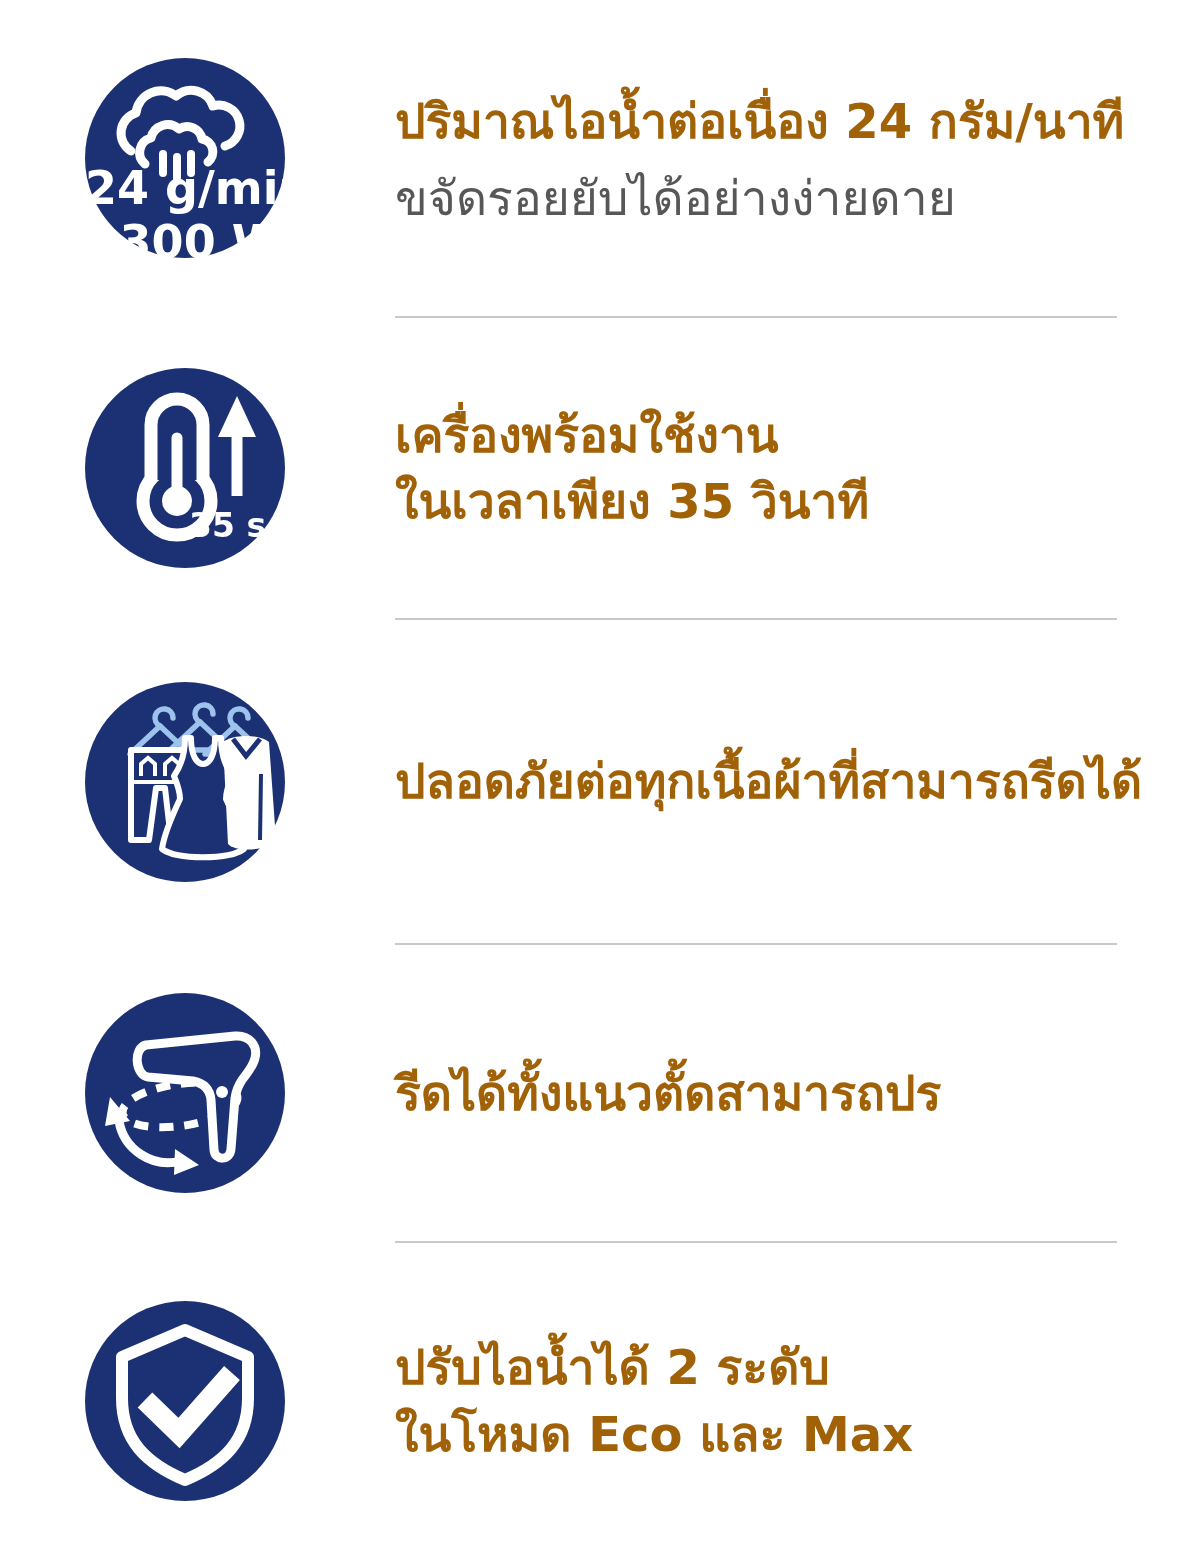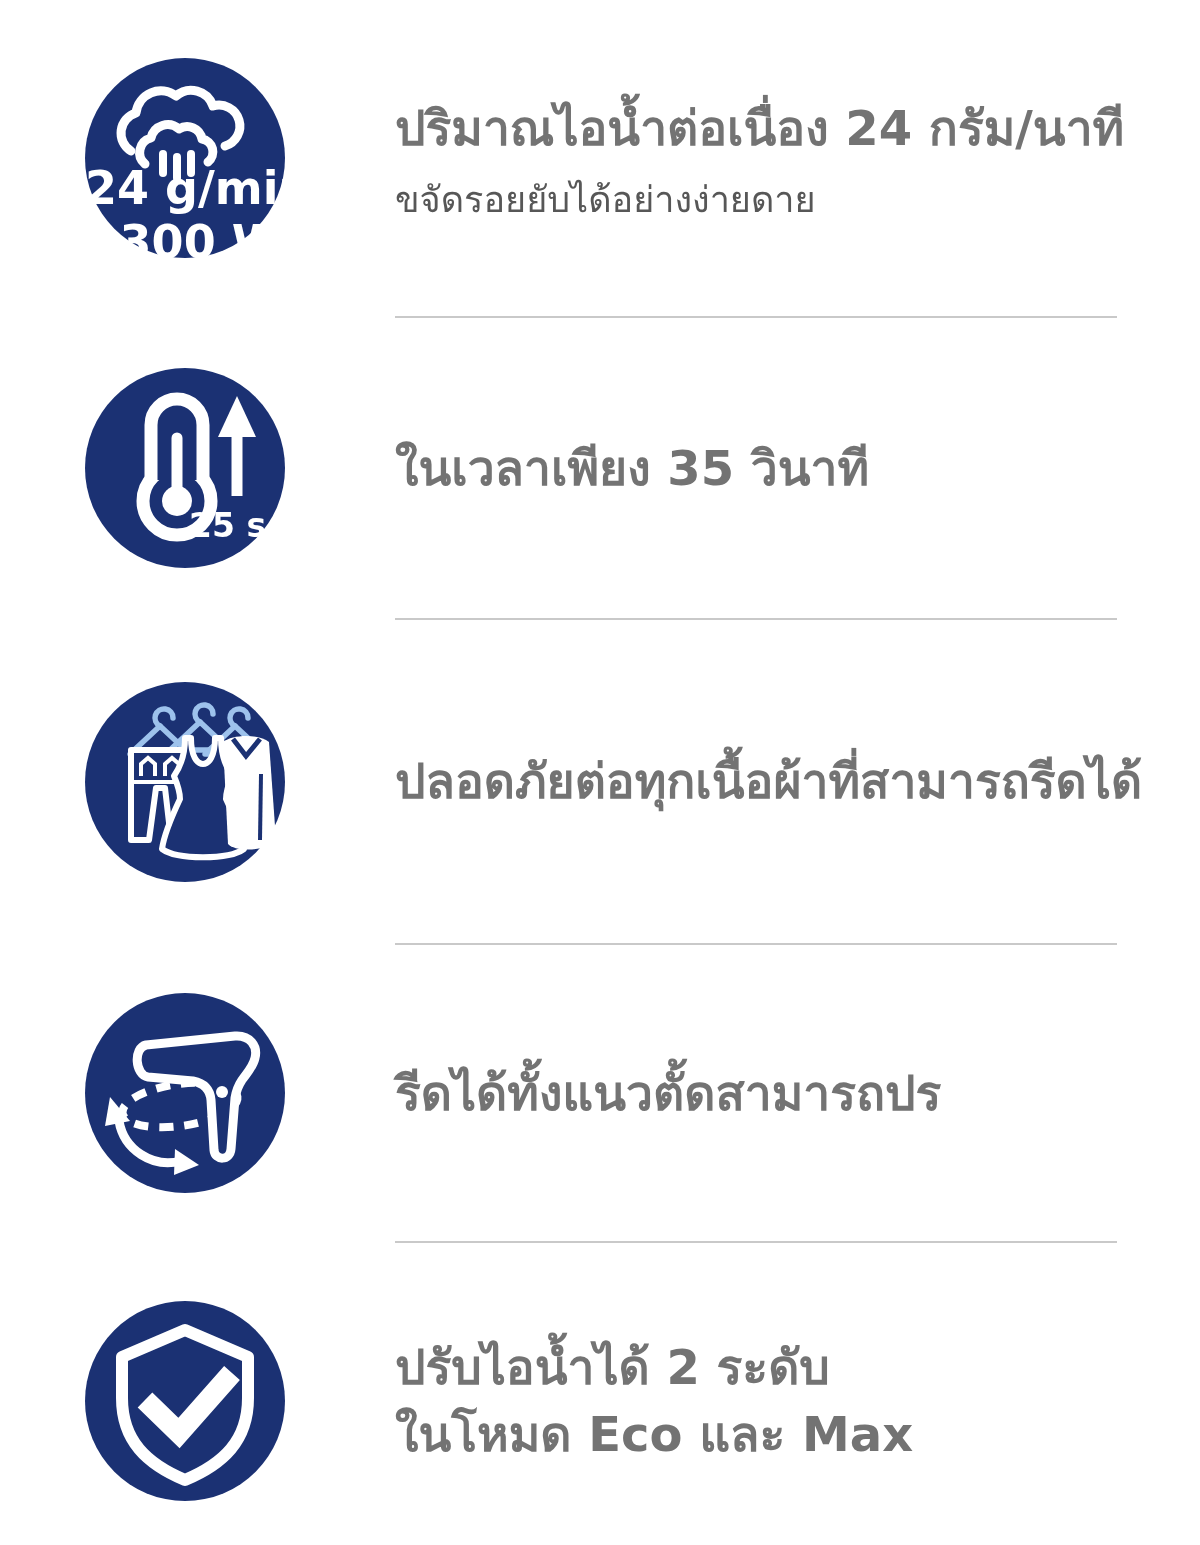--- a/index.html
+++ b/index.html
@@ -16,22 +16,22 @@
   .f5{height:335px;padding-bottom:20px;}
   .icon-circle{
     position:relative;flex:none;width:200px;height:200px;border-radius:50%;
     background:#1b3173;margin-right:110px;
   }
   .icon-circle svg{position:absolute;left:0;top:0;width:200px;height:200px;}
   .badge{position:absolute;color:#ffffff;font-weight:bold;white-space:pre;}
   .badge-steam{left:0;top:104px;width:100%;text-align:center;font-size:46px;line-height:1.17;}
   .badge-35s{left:104px;top:138px;font-size:33px;}
   .texts{flex:1;min-width:0;}
-  .title{font-size:48px;font-weight:bold;color:#737373;line-height:1.38;}
-  .subtitle{font-size:36px;color:#575757;margin-top:16px;line-height:1.2;}
+  .title{font-size:48px;font-weight:bold;color:#a16207;line-height:1.38;}
+  .subtitle{font-size:48px;color:#575757;margin-top:16px;line-height:1.2;}
   .divider{height:2px;background:#c9c9c9;margin-left:395px;width:722px;}
 </style>
 </head>
 <body>
 
 <div class="feature f1">
   <div class="icon-circle">
     <svg viewBox="0 0 200 200">
       <g stroke="#ffffff" fill="none" stroke-linecap="round" stroke-linejoin="round">
         <path stroke-width="9" d="M46 93 A21 21 0 0 1 51 55 A25 25 0 0 1 91 38 A23 23 0 0 1 128 48 A20 20 0 0 1 140 88"></path>
@@ -54,23 +54,24 @@
   <div class="icon-circle">
     <svg viewBox="0 0 200 200">
       <circle cx="92" cy="133" r="34" fill="none" stroke="#ffffff" stroke-width="13"></circle>
       <path d="M66 112 V57 A26 26 0 0 1 118 57 V112 Z" fill="#1b3173" stroke="none"></path>
       <path d="M66 112 V57 A26 26 0 0 1 118 57 V112" fill="none" stroke="#ffffff" stroke-width="13"></path>
       <line x1="92" y1="70" x2="92" y2="126" stroke="#ffffff" stroke-width="11" stroke-linecap="round"></line>
       <circle cx="92" cy="133" r="15" fill="#ffffff"></circle>
       <line x1="152" y1="128" x2="152" y2="64" stroke="#ffffff" stroke-width="11"></line>
       <polygon points="152,28 133,69 171,69" fill="#ffffff"></polygon>
     </svg>
-    <div class="badge badge-35s">25 s</div>
+    <div class="badge badge-35s">35 s</div>
   </div>
   <div class="texts">
+    <div class="title">เครื่องพร้อมใช้งาน</div>
     <div class="title">ในเวลาเพียง 35 วินาที</div>
   </div>
 </div>
 <div class="divider"></div>
 
 <div class="feature f3">
   <div class="icon-circle">
     <svg viewBox="0 0 200 200">
       <g stroke="#9dc2ec" stroke-width="5.5" fill="none" stroke-linecap="round" stroke-linejoin="round">
         <path d="M75 44 A9 9 0 1 1 88 36"></path>

